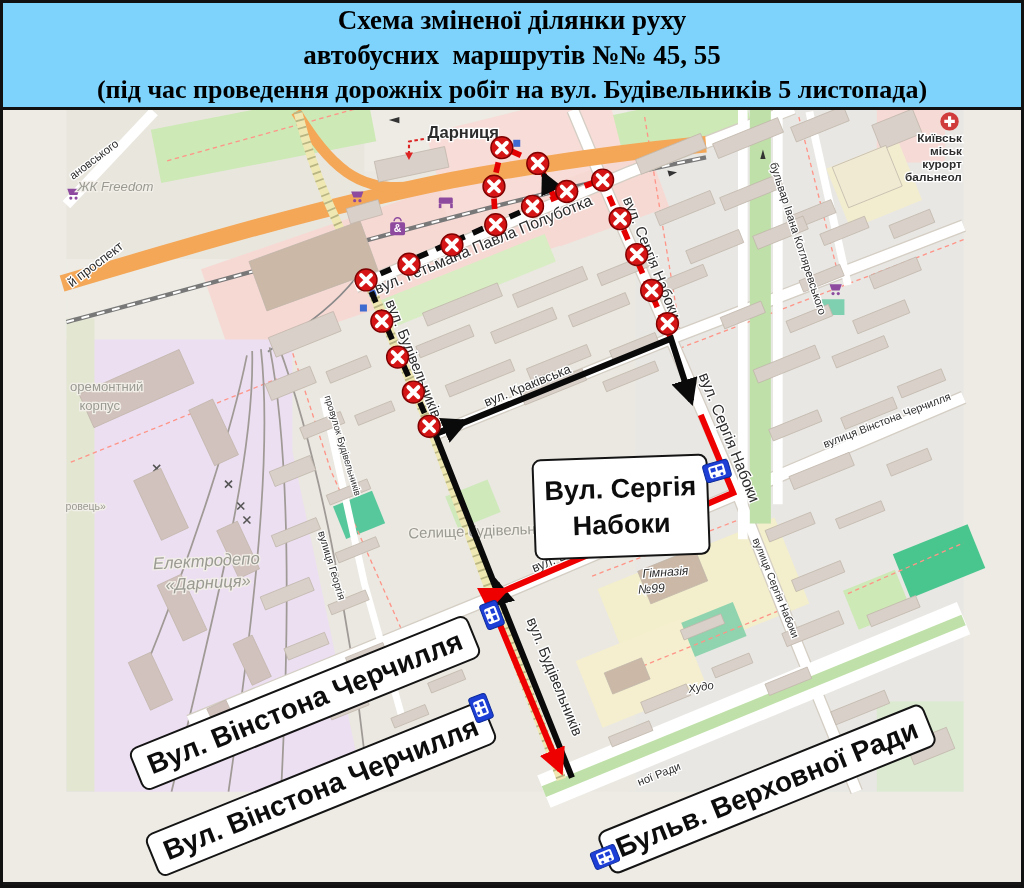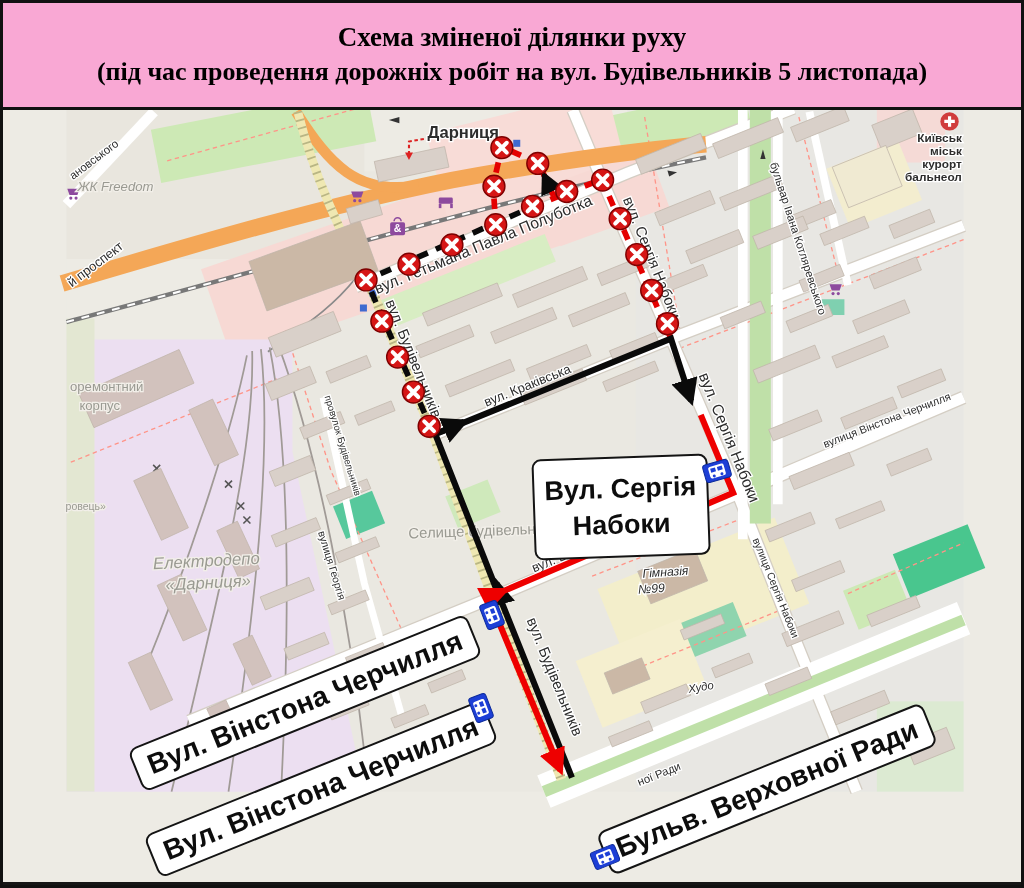--- a/index.html
+++ b/index.html
@@ -1,17 +1,17 @@
 <!DOCTYPE html>
 <html><head>
 <meta charset="utf-8">
 <style>
   html,body{margin:0;padding:0;background:#fff;}
   .frame{position:relative;width:1024px;height:888px;box-sizing:border-box;border:3px solid #111;overflow:hidden;font-family:"Liberation Sans",sans-serif;}
-  .header{position:absolute;left:0;top:0;width:100%;height:107px;box-sizing:border-box;background:#f9a8d4;border-bottom:3px solid #111;
+  .header{position:absolute;left:0;top:0;width:100%;height:107px;box-sizing:border-box;background:#7dd3fc;border-bottom:3px solid #111;
           display:flex;flex-direction:column;justify-content:center;align-items:center;gap:3px;z-index:10;}
   .hline{font-family:"Liberation Serif",serif;font-weight:bold;color:#000;white-space:pre-wrap;text-align:center;line-height:1.18;}
   .h1{font-size:27px;} .h2{font-size:27px;} .h3{font-size:26px;}
   .map{position:absolute;left:0;top:107px;width:1024px;height:778px;background:#edebe4;overflow:hidden;}
   .map::after{content:"";position:absolute;left:0;right:0;bottom:0;height:6px;background:#161616;z-index:9;}
   svg{position:absolute;left:0;top:0;}
   .rbox{position:absolute;background:#fff;border:2.5px solid #141414;border-radius:9px;color:#0d0d0d;
         font-weight:bold;text-align:center;white-space:nowrap;z-index:5;padding:5px 12px;}
   .rbox.two{white-space:normal;line-height:1.35;padding:12px 10px;}
   .r-chu{left:302px;top:593px;font-size:28px;transform:translate(-50%,-50%) rotate(-22deg);}
@@ -22,20 +22,21 @@
   .mtext{font-family:"Liberation Sans",sans-serif;paint-order:stroke;stroke:#ffffff;stroke-width:3px;fill:#2d2d2d;}
   .mgray{font-family:"Liberation Sans",sans-serif;paint-order:stroke;stroke:#f2efe9;stroke-width:3px;fill:#9a9a92;}
 </style>
 </head>
 <body>
 
 <div class="frame">
 
   <div class="header">
     <div class="hline h1">Схема зміненої ділянки руху</div>
+    <div class="hline h2">автобусних  маршрутів №№ 45, 55</div>
     <div class="hline h3">(під час проведення дорожніх робіт на вул. Будівельників 5 листопада)</div>
   </div>
 
   <div class="map">
     <svg id="mapsvg" width="1024" height="778" viewBox="0 110 1024 888">
       <defs>
         <marker id="ab" viewBox="0 0 10 10" refX="8" refY="5" markerWidth="4.4" markerHeight="4.4" orient="auto-start-reverse">
           <path d="M0,0 L10,5 L0,10 Z" fill="#0a0a0a"></path>
         </marker>
         <marker id="ar" viewBox="0 0 10 10" refX="8" refY="5" markerWidth="4.4" markerHeight="4.4" orient="auto-start-reverse">

